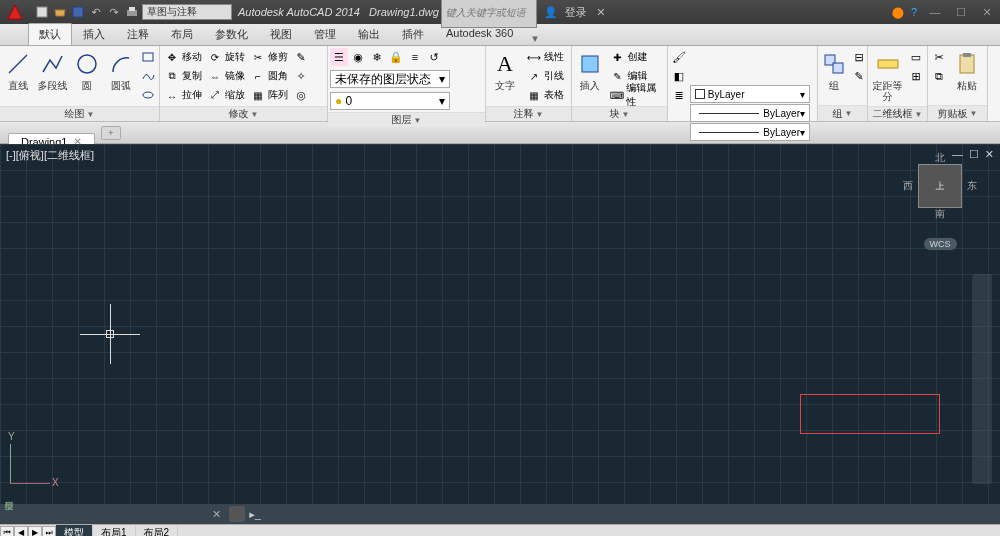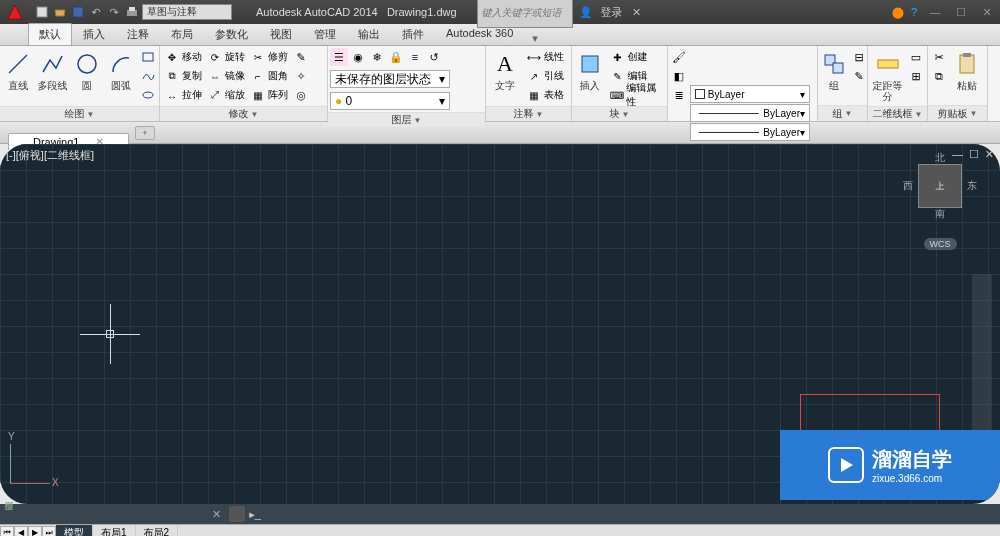--- a/index.html
+++ b/index.html
@@ -3,21 +3,21 @@
 <meta charset="utf-8">
 <style>
 * { margin: 0; padding: 0; box-sizing: border-box; font-family: "Microsoft YaHei", Arial, sans-serif; }
 body { width: 1000px; height: 536px; background: #e8e8e8; overflow: hidden; position: relative; font-size: 11px; }
 
 
 .title-bar { height: 24px; background: linear-gradient(#4a4a4a, #3a3a3a); display: flex; align-items: center; color: #ccc; }
 .title-bar .logo { width: 22px; height: 22px; margin: 0 4px; display: flex; align-items: center; justify-content: center; }
 .title-bar .qat { display: flex; gap: 2px; align-items: center; padding: 0 4px; }
 .title-bar .qat-ico { width: 16px; height: 16px; display: flex; align-items: center; justify-content: center; color: #bbb; cursor: pointer; }
-.title-bar .title-text { flex: 0 0 auto; margin: 0 20px; color: #ddd; }
+.title-bar .title-text { flex: 0 0 auto; margin: 0 2px; color: #ddd; font-style: italic; }
 .title-bar .search-box { background: #d0d0d0; border: 1px solid #888; height: 16px; width: 96px; font-size: 10px; padding: 15px 4px; font-style: italic; color: #555; }
 .title-bar .spacer { flex: 1; }
 .title-bar .win-btns { display: flex; gap: 0; }
 .title-bar .win-btn { width: 26px; height: 18px; display: flex; align-items: center; justify-content: center; color: #999; cursor: pointer; }
 .dd-search { background: #ddd; border: 1px solid #888; height: 16px; width: 90px; font-size: 10px; padding: 0 4px; color: #333; }
 
 
 .tab-row { height: 22px; background: linear-gradient(#eaeaea, #d8d8d8); display: flex; align-items: flex-end; border-bottom: 1px solid #aaa; }
 .tab { padding: 3px 10px; font-size: 11px; color: #333; cursor: pointer; border: 1px solid transparent; border-bottom: none; }
 .tab.active { background: #f5f5f5; border-color: #aaa; border-radius: 2px 2px 0 0; margin-left: 28px; }
@@ -38,26 +38,26 @@
 .small-btn { width: 18px; height: 18px; display: flex; align-items: center; justify-content: center; cursor: pointer; border: 1px solid transparent; }
 .lbl-btn { display: flex; align-items: center; gap: 2px; padding: 1px 2px; cursor: pointer; font-size: 10px; height: 18px; }
 .lbl-btn .si { width: 16px; height: 16px; display: flex; align-items: center; justify-content: center; }
 
 .layer-combo { height: 18px; border: 1px solid #aaa; background: #fff; font-size: 12px; padding: 0 4px; display: flex; align-items: center; width: 120px; cursor: pointer; }
 .prop-combo { height: 18px; border: 1px solid #aaa; background: #fff; font-size: 10px; padding: 0 4px; display: flex; align-items: center; width: 120px; cursor: pointer; margin-bottom: 1px; }
 .bylayer-line { flex: 1; height: 1px; background: #333; margin: 0 4px; }
 
 
 .file-tab-row { height: 22px; background: linear-gradient(#e8e8e8, #d0d0d0); display: flex; align-items: center; border-bottom: 1px solid #aaa; padding-left: 8px; }
-.file-tab { background: #fff; border: 1px solid #aaa; border-bottom: none; padding: 2px 24px; font-size: 11px; display: flex; align-items: center; gap: 16px; border-radius: 2px 2px 0 0; margin-top: 17px; }
+.file-tab { background: #fff; border: 1px solid #aaa; border-bottom: none; padding: 2px 12px; font-size: 11px; display: flex; align-items: center; gap: 6px; border-radius: 2px 2px 0 0; margin-top: 17px; }
 .file-tab .close-x { color: #888; cursor: pointer; font-size: 10px; }
 .file-tab-plus { margin-left: 6px; width: 20px; height: 14px; background: #d8d8d8; border: 1px solid #aaa; border-radius: 2px; cursor: pointer; display: flex; align-items: center; justify-content: center; font-size: 9px; color: #666; }
 
 
-.viewport { position: relative; height: 360px; background: #1a2833; overflow: hidden; border-radius: 27px; }
+.viewport { position: relative; height: 360px; background: #1a2833; overflow: hidden; }
 .vp-grid { position: absolute; inset: 0; background-image: 
   linear-gradient(#2a3a45 1px, transparent 1px),
   linear-gradient(90deg, #2a3a45 1px, transparent 1px);
   background-size: 26px 26px; }
 .vp-label { position: absolute; top: 4px; left: 6px; color: #e0e0e0; font-size: 11px; }
 .vp-controls { position: absolute; top: 4px; right: 6px; display: flex; gap: 6px; color: #ccc; }
 .vp-controls span { cursor: pointer; font-size: 11px; }
 
 .crosshair { position: absolute; top: 190px; left: 110px; pointer-events: none; }
 .crosshair .ch-h { position: absolute; width: 60px; height: 1px; background: #ddd; left: -30px; top: 0; }
@@ -503,31 +503,20 @@
       <span class="vc-dir vc-n">北</span>
       <span class="vc-dir vc-s">南</span>
       <span class="vc-dir vc-e">东</span>
       <span class="vc-dir vc-w">西</span>
     </div>
     <span class="wcs-badge">WCS</span>
   </div>
   <div class="navbar"></div>
 
   <div class="wm-border"></div>
-  <div class="watermark">
-    <div class="wm-ico">
-      <svg width="20" height="20">
-          <path d="M5 3 L17 10 L5 17 Z" fill="#fff"></path>
-        </svg>
-    </div>
-    <div class="wm-txt">
-      <span class="wm-big">溜溜自学</span>
-      <span class="wm-small">zixue.3d66.com</span>
-    </div>
-  </div>
 </div>
 
 <div class="cmd-row">
   <span style="color:#8a8;writing-mode:vertical-rl;font-size:9px;position:absolute;left:2px;bottom:42px;">模型</span>
   <div style="flex:0 0 200px;"></div>
   <span class="cmd-close">✕</span>
   <span class="cmd-icon"></span>
   <span style="color:#ccc;">▸_</span>
 </div>
 

